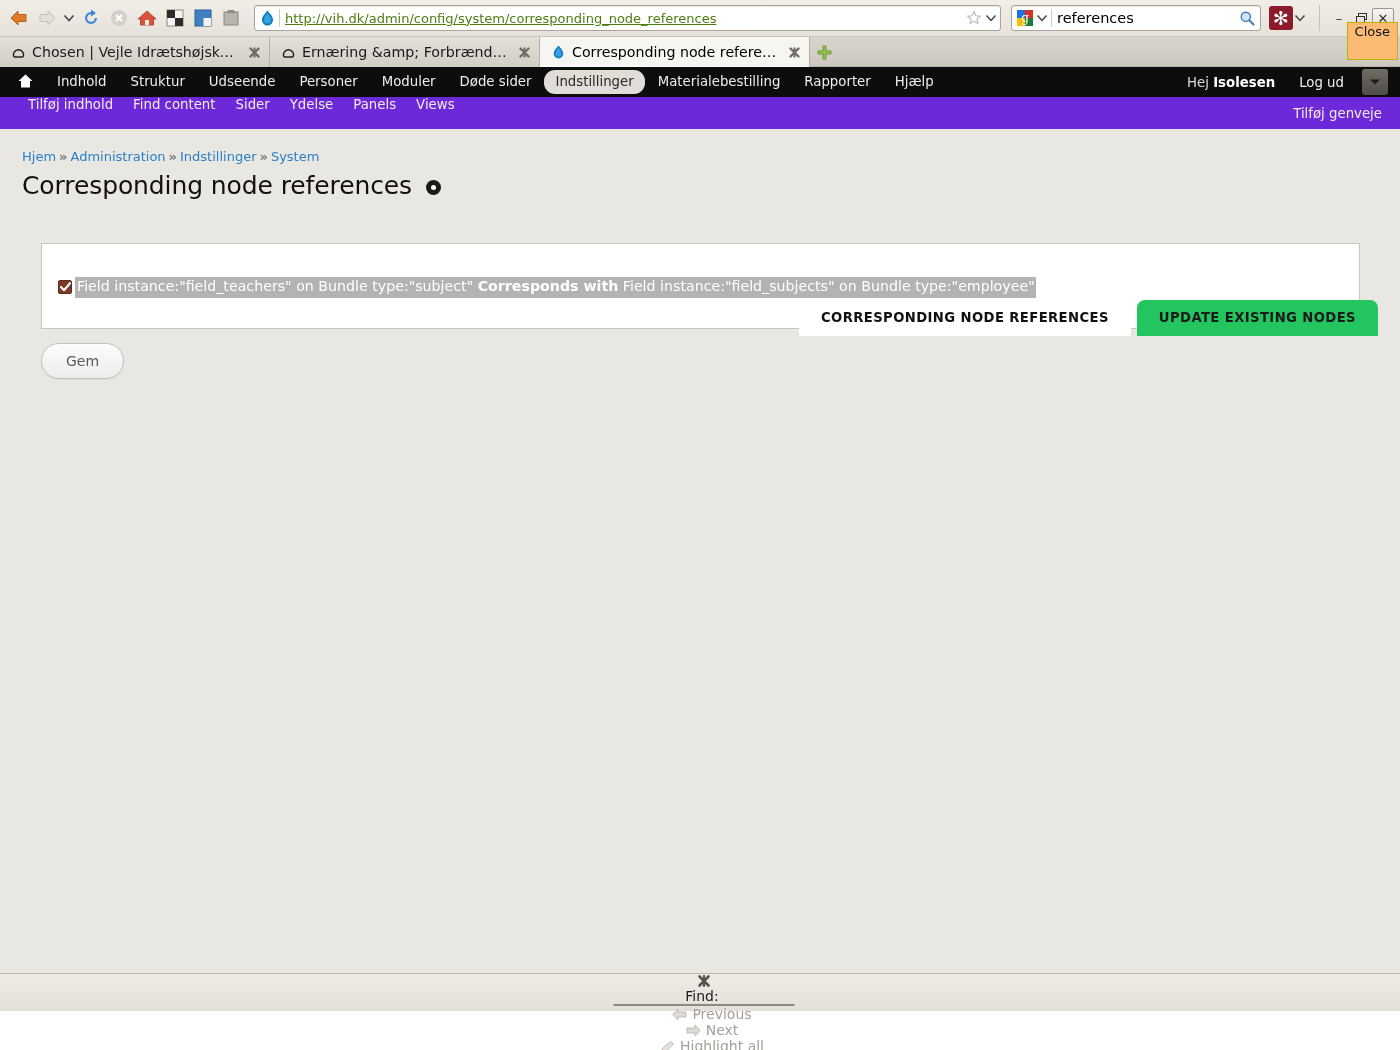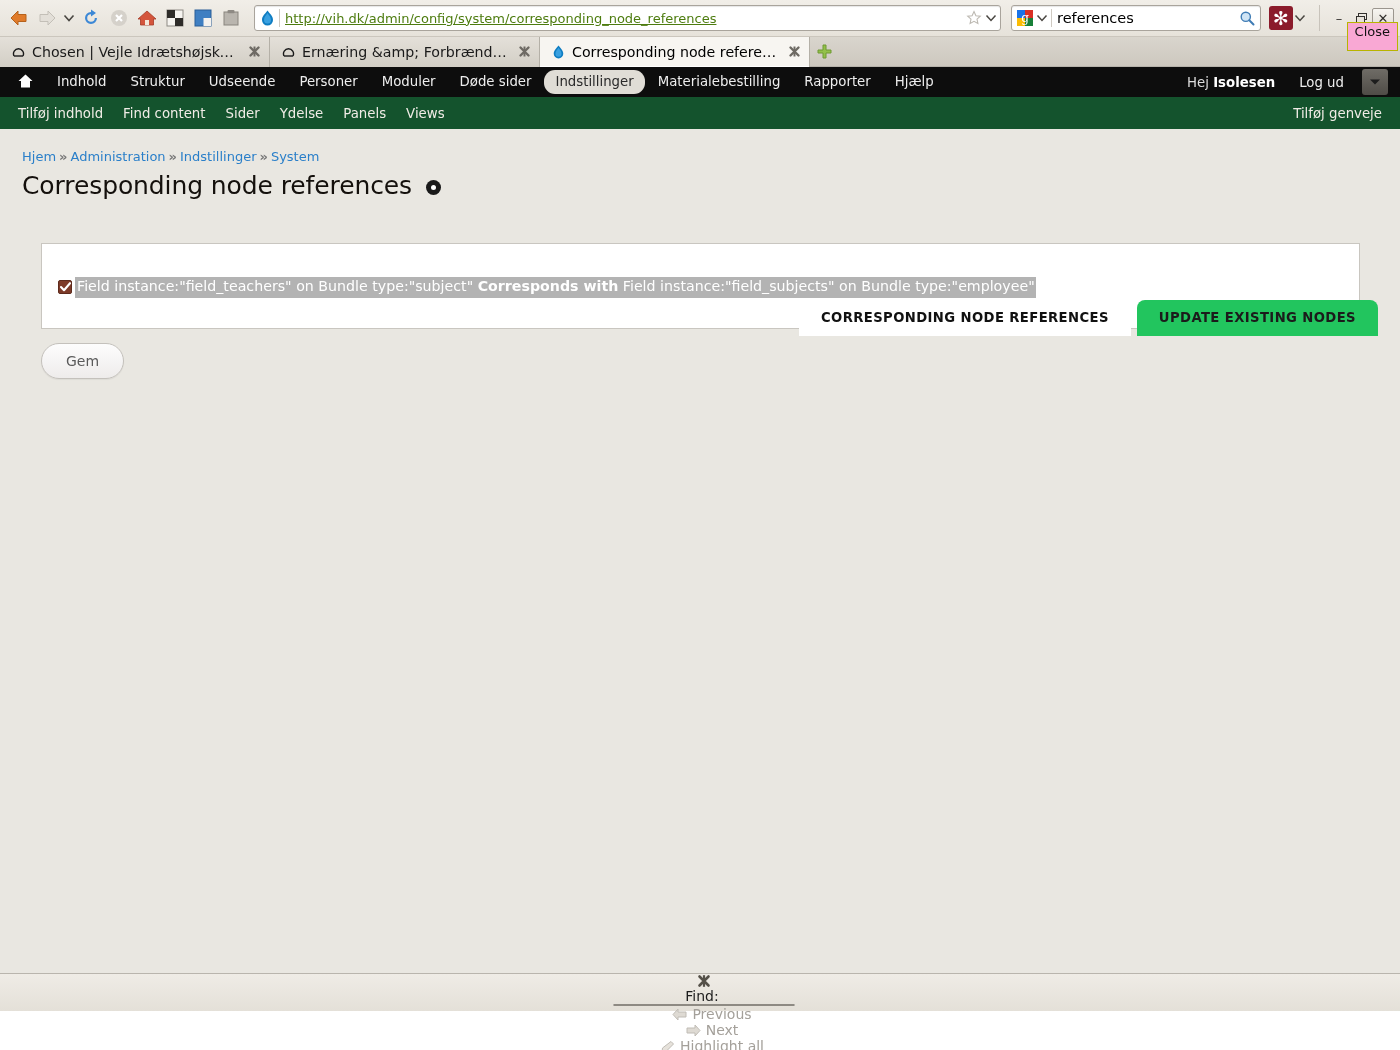--- a/index.html
+++ b/index.html
@@ -97,33 +97,33 @@
     width: 22px; height: 20px;
     display:flex; align-items:center; justify-content:center;
     font-size: 13px; color:#32302d;
     font-family:"DejaVu Sans","Liberation Sans",sans-serif;
   }
   .wc.boxed { border:1px solid #9b968e; background: linear-gradient(to bottom,#f7f5f1,#e2ded6); border-radius:2px; }
 
   #close-tooltip {
     position: absolute;
     top: 22px; right: 2px;
-    background: #f9a8d4;
+    background: #fdba74;
     border: 1px solid #b8b400;
     color: #111;
     font-size: 13px;
-    padding: 2px 7px 11px;
+    padding: 2px 7px 20px;
     z-index: 50;
     line-height: 1.1;
   }
 
   
   #tabstrip {
     display: flex;
-    align-items: center;
+    align-items: flex-start;
     height: 30px;
     background: linear-gradient(to bottom,#d9d5cd,#cdc8bf);
     padding-left: 0;
     border-top: 1px solid #cbc6bd;
   }
   .tab {
     display: flex; align-items: center;
     height: 30px;
     padding: 0 8px 0 10px;
     font-size: 14.2px;
@@ -180,26 +180,26 @@
   #admin-dropdown {
     width: 26px; height: 26px;
     background: linear-gradient(to bottom,#6f6c66,#4f4c47);
     border-radius: 3px;
     display:flex; align-items:center; justify-content:center;
     margin-left: 6px;
   }
 
   #admin-submenu {
     height: 32px;
-    background: #14532d;
-    display:flex; align-items:center;
+    background: #6d28d9;
+    display:flex; align-items:flex-start;
     color:#f0ece6;
     font-size: 13.3px;
     position: relative;
-    padding-left: 8px;
+    padding-left: 18px;
   }
   .asm-item { padding: 0 10px; white-space:nowrap; }
   #admin-submenu-right { position:absolute; right: 18px; top:0; height:32px; display:flex; align-items:center; }
 
   
   #page {
     background: #e9e7e1;
     padding: 0;
     position: relative;
     height: 882px;

